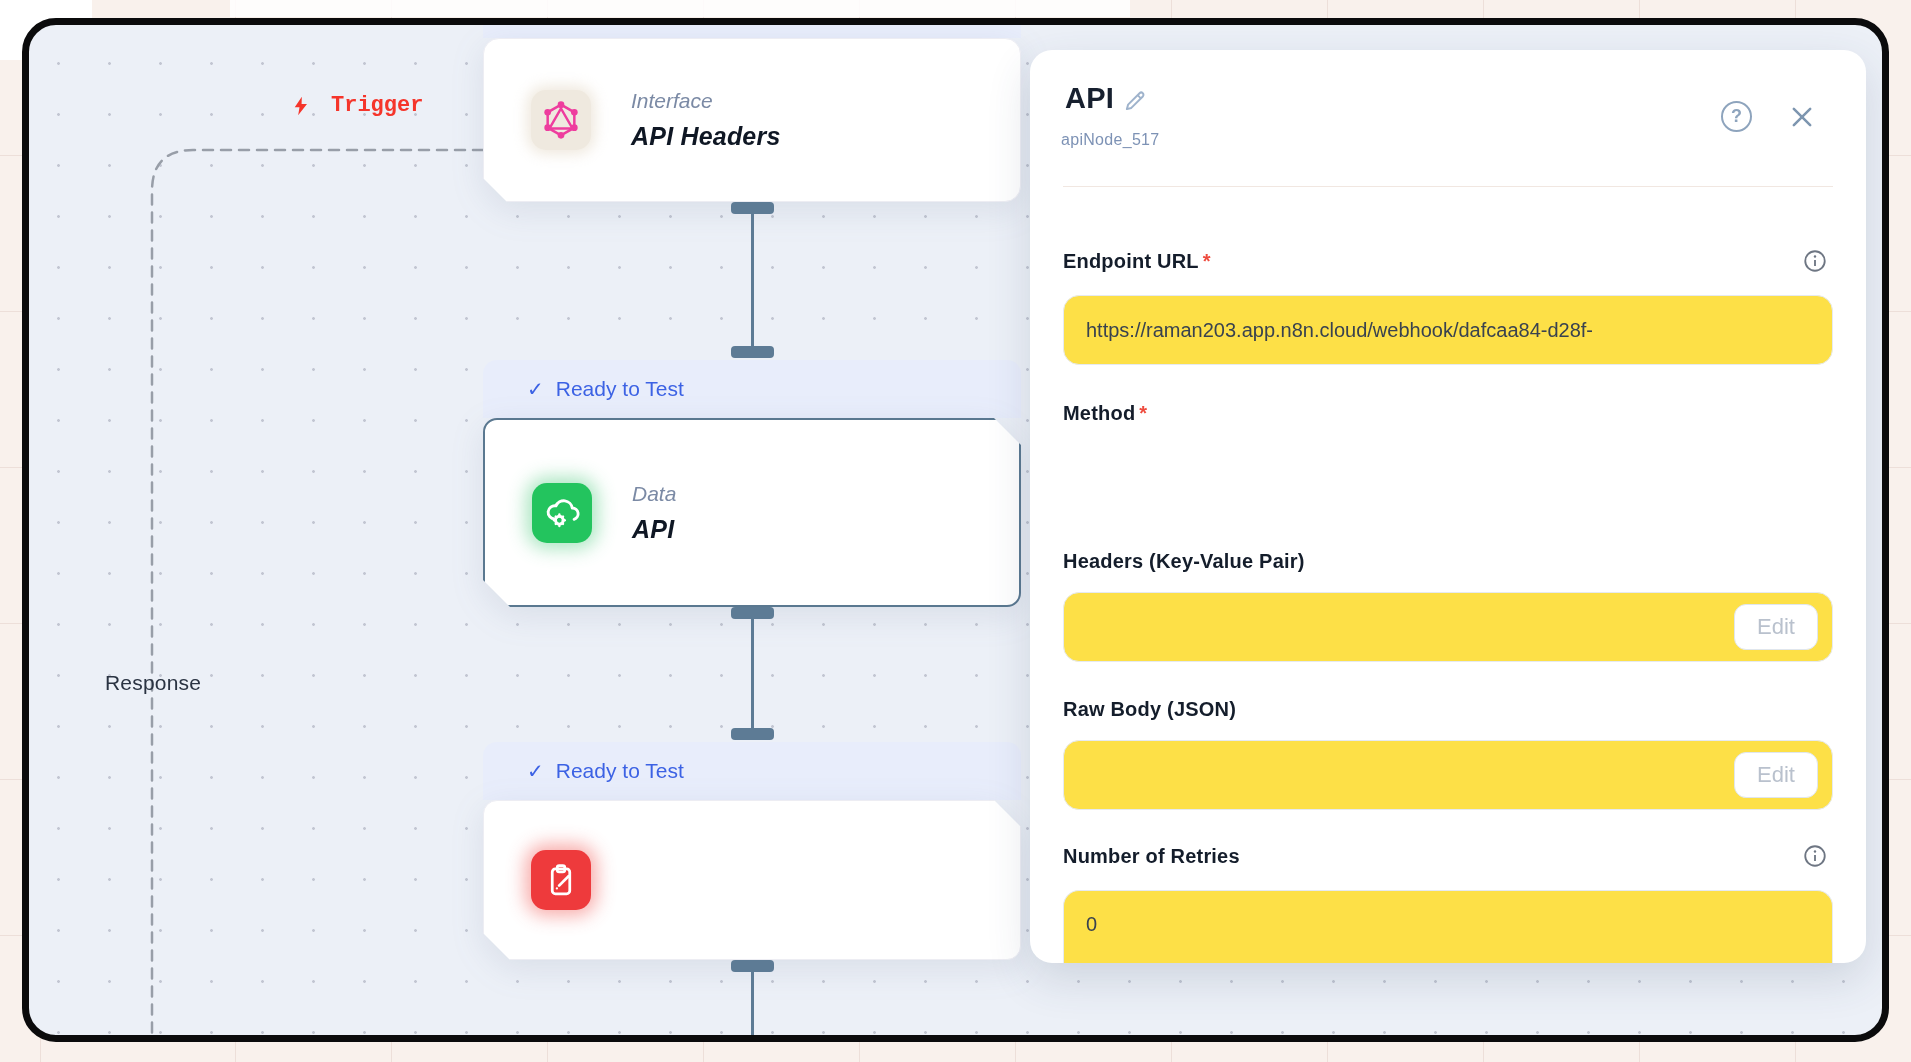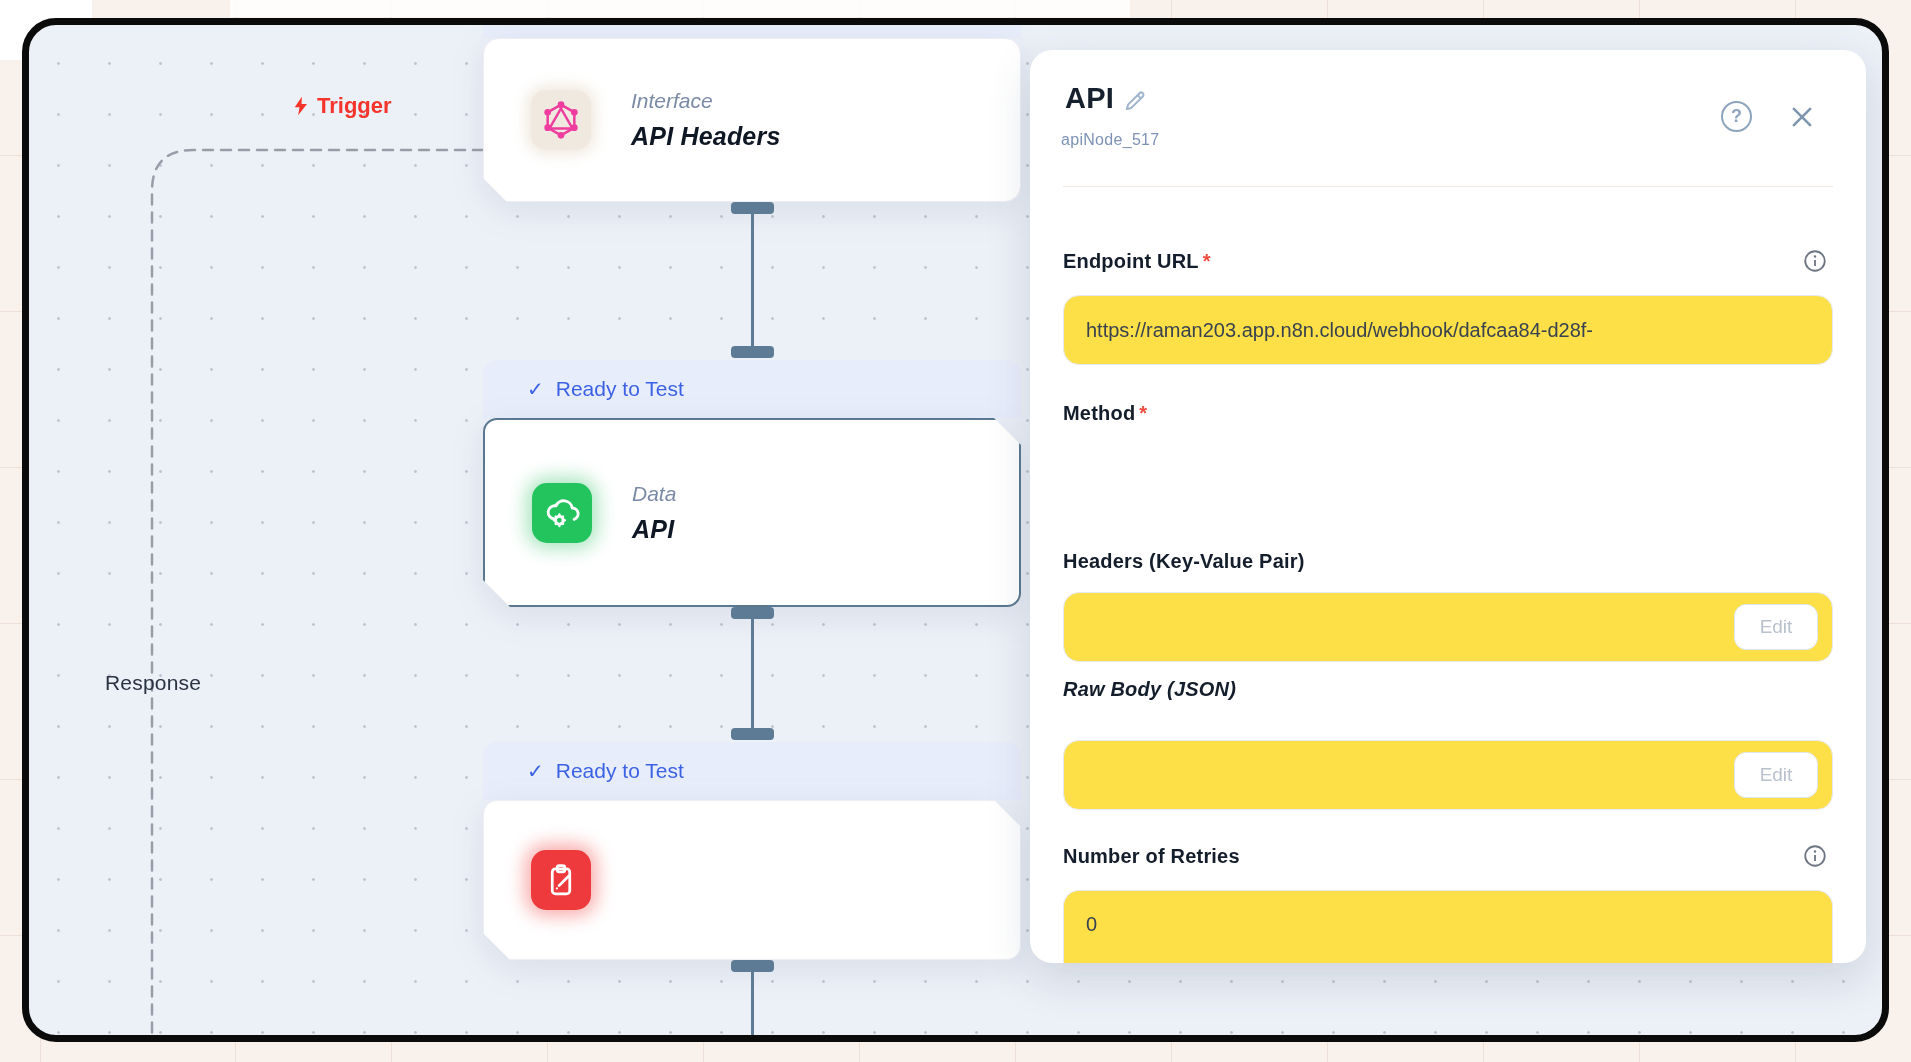--- a/index.html
+++ b/index.html
@@ -21,22 +21,22 @@
   .frame {
     position:absolute; left:22px; top:18px; width:1867px; height:1024px;
     border:7px solid #0b0b0c; border-radius:34px;
     background-color:#ecf0f7;
     background-image:radial-gradient(circle, #c2c6d2 1.3px, transparent 1.5px);
     background-size:51px 51px; background-position:4px 13px;
     overflow:hidden;
   }
   .wire-svg { position:absolute; left:0; top:0; width:100%; height:100%; }
 
-  .trigger-label { position:absolute; left:262px; top:68px; display:flex; align-items:center; gap:6px;
-    color:#f5352b; font-size:22px; font-weight:700; }
+  .trigger-label { position:absolute; left:262px; top:68px; display:flex; align-items:center; gap:20px;
+    color:#f5352b; font-size:22px; font-weight:700;font-family:Liberation Mono, monospace; }
   .response-label { position:absolute; left:76px; top:646px; font-size:21px; color:#2a3342; letter-spacing:.2px; }
 
   
   .banner { position:absolute; left:454px; width:538px; background:#e8edfb; border-radius:14px 14px 0 0; }
   .banner .badge { position:absolute; left:44px; top:50%; transform:translateY(-50%);
     color:#3c62e4; font-size:21px; font-weight:500; display:flex; gap:12px; align-items:center; }
   .banner .check { font-size:20px; }
 
   .card-wrap { position:absolute; left:454px; width:538px; filter:drop-shadow(0 9px 16px rgba(80,100,135,.12)); }
   .card { position:absolute; inset:0; background:#ffffff; display:flex; align-items:center; padding-left:47px; gap:40px;font-style:italic; }
@@ -72,21 +72,21 @@
   .f-label { position:absolute; left:33px; font-size:20px; font-weight:700; color:#141d2b; letter-spacing:.2px; }
   .req { color:#ee4b3e; font-weight:700; margin-left:4px; }
   .info-btn { position:absolute; left:772px; width:26px; height:26px; cursor:pointer; }
 
   .f-input { position:absolute; left:33px; width:770px; height:70px; border:1.5px solid #e6eaf0; border-radius:16px;
     background:#fde047; display:flex; align-items:center; padding:0 22px; font-size:20px; color:#39424f;
     white-space:nowrap; overflow:hidden; }
   .f-select { cursor:pointer; color:#222b38; }
   .chev { position:absolute; right:22px; top:50%; transform:translateY(-50%); }
   .edit-btn { position:absolute; right:14px; top:50%; transform:translateY(-50%); width:84px; height:46px;
-    border:1.5px solid #e0e6ed; border-radius:12px; background:#fff; color:#b9c1cd; font-size:19px; font-weight:500;
+    border:1.5px solid #e0e6ed; border-radius:12px; background:#fff; color:#b9c1cd; font-size:22px; font-weight:500;
     display:flex; align-items:center; justify-content:center; cursor:pointer; }
 </style>
 </head>
 <body>
 
 <div class="corner-card"></div>
 <div class="top-strip"></div>
 
 <div class="frame">
 
@@ -215,21 +215,21 @@
     <div class="f-label" style="top:352px;">
       <span>Method</span><span class="req">*</span>
     </div>
 
     <div class="f-label" style="top:500px;">Headers (Key-Value Pair)</div>
     <div class="f-input" style="top:542px;">
       <span></span>
       <button class="edit-btn">Edit</button>
     </div>
 
-    <div class="f-label" style="top:628px;font-style:italic;">Raw Body (JSON)</div>
+    <div class="f-label" style="top:648px;">Raw Body (JSON)</div>
     <div class="f-input" style="top:690px;">
       <span></span>
       <button class="edit-btn">Edit</button>
     </div>
 
     <div class="f-label" style="top:795px;">Number of Retries</div>
     <svg class="info-btn" style="top:793px;" viewBox="0 0 24 24" fill="none" stroke="#6e7683" stroke-width="1.7">
       <circle cx="12" cy="12" r="9"></circle>
         <line x1="12" y1="11" x2="12" y2="16.5"></line>
         <circle cx="12" cy="7.8" r="1.1" fill="#6e7683" stroke="none"></circle>

